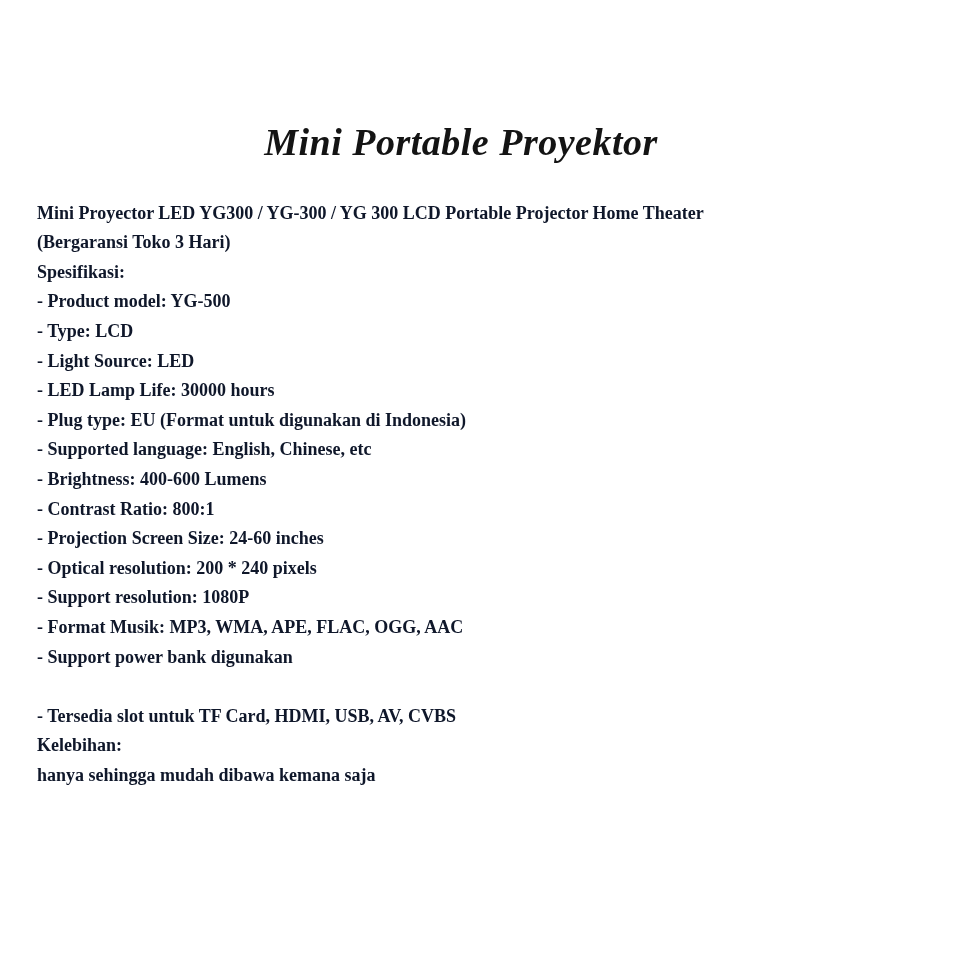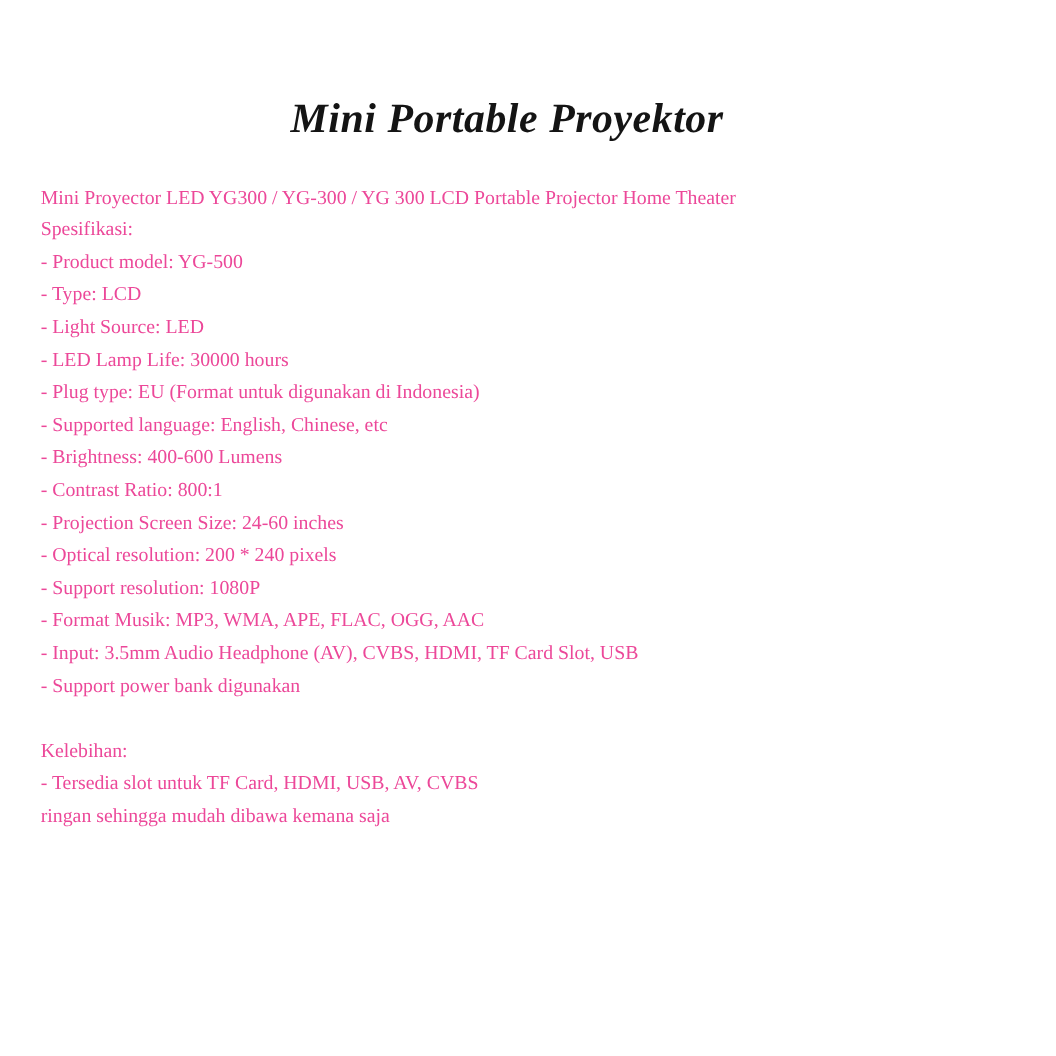--- a/index.html
+++ b/index.html
@@ -20,64 +20,65 @@
     position: absolute;
     top: 0;
     left: 0;
     width: 960px;
     height: 923px;
     overflow: hidden;
     background: #ffffff;
   }
   .doc-title {
     margin: 0;
-    padding-top: 86px;
+    padding-top: 120px;
     padding-right: 38px;   
     text-align: center;
     font-family: "Liberation Serif", "DejaVu Serif", serif;
     font-style: italic;
     font-weight: bold;
     font-size: 38px;
     line-height: 1.2;
     color: #141414;
     letter-spacing: 0.5px;
   }
   .doc-body {
     margin-top: 33px;
     padding-left: 37px;
     padding-right: 20px;
     font-size: 18px;
     line-height: 29.6px;
-    color: #ec4899;
+    color: #0f172a;
+    font-weight: bold;
   }
   .text-line {
     white-space: nowrap;
   }
 </style>
 </head>
 <body>
 
 <div class="clip-region">
   <h1 class="doc-title">Mini Portable Proyektor</h1>
 
   <div class="doc-body">
       <div class="text-line">Mini Proyector LED YG300 / YG-300 / YG 300 LCD Portable Projector Home Theater</div>
+      <div class="text-line">(Bergaransi Toko 3 Hari)</div>
       <div class="text-line">Spesifikasi:</div>
       <div class="text-line">- Product model: YG-500</div>
       <div class="text-line">- Type: LCD</div>
       <div class="text-line">- Light Source: LED</div>
       <div class="text-line">- LED Lamp Life: 30000 hours</div>
       <div class="text-line">- Plug type: EU (Format untuk digunakan di Indonesia)</div>
       <div class="text-line">- Supported language: English, Chinese, etc</div>
       <div class="text-line">- Brightness: 400-600 Lumens</div>
       <div class="text-line">- Contrast Ratio: 800:1</div>
       <div class="text-line">- Projection Screen Size: 24-60 inches</div>
       <div class="text-line">- Optical resolution: 200 * 240 pixels</div>
       <div class="text-line">- Support resolution: 1080P</div>
       <div class="text-line">- Format Musik: MP3, WMA, APE, FLAC, OGG, AAC</div>
-      <div class="text-line">- Input: 3.5mm Audio Headphone (AV), CVBS, HDMI, TF Card Slot, USB</div>
       <div class="text-line">- Support power bank digunakan</div>
       <div class="text-line">&nbsp;</div>
+      <div class="text-line">- Tersedia slot untuk TF Card, HDMI, USB, AV, CVBS</div>
       <div class="text-line">Kelebihan:</div>
-      <div class="text-line">- Tersedia slot untuk TF Card, HDMI, USB, AV, CVBS</div>
-      <div class="text-line">ringan sehingga mudah dibawa kemana saja</div>
+      <div class="text-line">hanya sehingga mudah dibawa kemana saja</div>
     </div>
 </div>
 
 </body></html>

